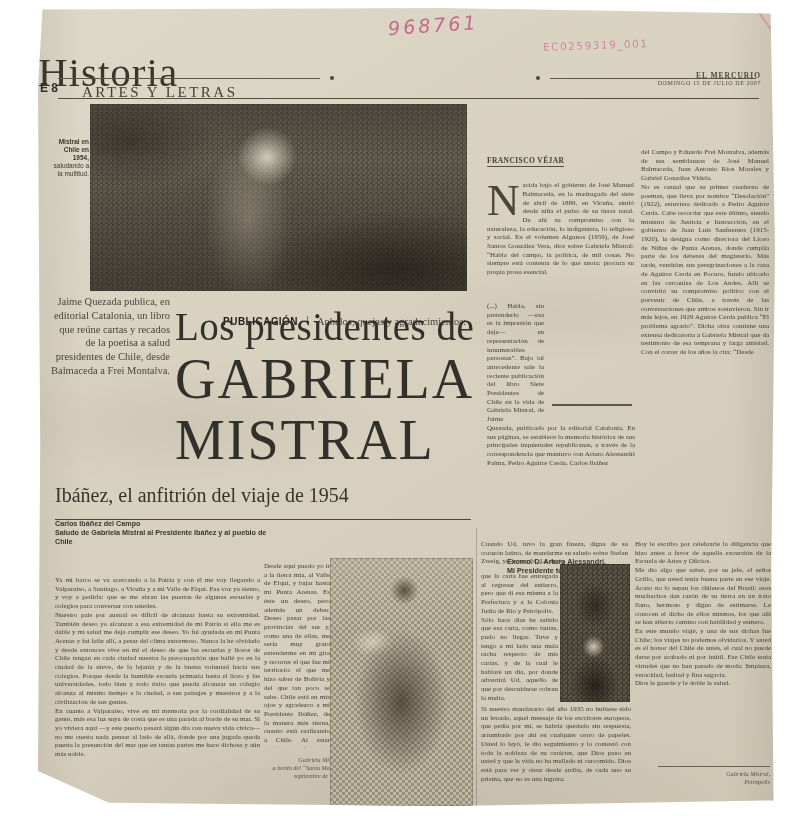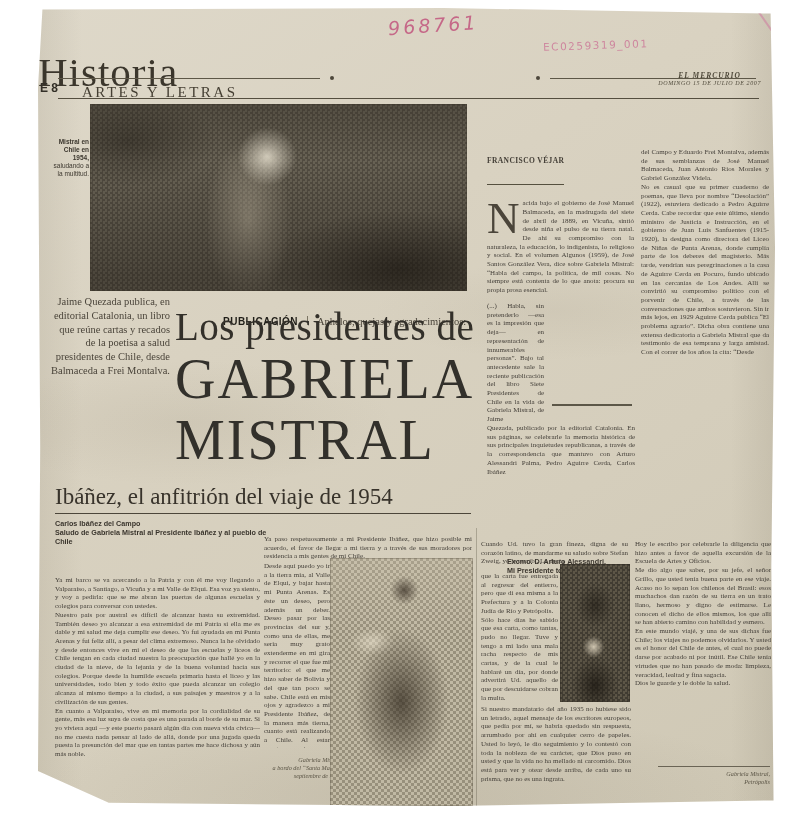--- a/index.html
+++ b/index.html
@@ -30,21 +30,21 @@
   
   .historia{left:0;right:0;top:40px;text-align:left;font-size:41px;letter-spacing:1px;
     color:#3b362c;}
   .rule-l{left:20px;top:70px;width:262px;border-top:1.3px solid #5d5747;}
   .rule-r{left:512px;top:70px;width:206px;border-top:1.3px solid #5d5747;}
   .dot{width:4px;height:4px;background:#4d473b;border-radius:50%;}
   .dot-l{left:292px;top:68px;} .dot-r{left:498px;top:68px;}
   .pagecode{left:2px;top:73px;font-family:"Liberation Sans",sans-serif;font-weight:bold;
     font-size:12px;color:#332f27;}
   .sectionname{left:44px;top:76px;font-size:15px;letter-spacing:2.5px;color:#453f33;}
-  .mercurio{right:14px;top:63px;text-align:center;color:#504a3b;font-style:italic;}
+  .mercurio{right:14px;top:63px;text-align:right;color:#504a3b;}
   .mercurio .np{font-size:7.5px;font-weight:bold;letter-spacing:1px;}
   .mercurio .dt{font-size:6px;letter-spacing:.6px;}
   .main-rule{left:20px;right:16px;top:90px;border-top:1.6px solid #544e3f;}
 
   
   .lead-photo{left:52px;top:96px;width:377px;height:187px;
     background:
       linear-gradient(rgba(42,37,29,.38),rgba(42,37,29,.08) 30%,rgba(30,25,19,.42) 92%),
       radial-gradient(circle 42px at 47% 28%,rgba(236,229,211,.92),rgba(236,229,211,0) 70%),
       radial-gradient(ellipse 58px 108px at 42% 62%,rgba(204,194,172,.55),transparent 75%),
@@ -67,33 +67,33 @@
   .kicker .lead{font-size:10.5px;color:#4a443a;}
   .hl1{left:137px;top:298px;font-size:39px;line-height:42px;color:#33302a;letter-spacing:.5px;}
   .hl2{left:137px;top:341px;font-size:56px;line-height:60px;color:#32302b;letter-spacing:2px;}
   .hl3{left:137px;top:402px;font-size:56px;line-height:60px;color:#32302b;letter-spacing:2px;}
 
   
   .t{color:#45403a;font-size:7px;line-height:8.7px;text-align:justify;overflow:hidden;
      white-space:pre-line;}
   .colA{left:449px;top:140px;width:147px;height:154px;}
   .byline{font-weight:bold;font-size:7.5px;letter-spacing:.4px;color:#443f37;
-    border-bottom:1px solid #55503f;display:inline-block;padding-bottom:19px;margin-bottom:5px;
+    border-bottom:1px solid #55503f;display:inline-block;padding-bottom:1px;margin-bottom:5px;
     white-space:nowrap;}
   .dropcap{float:left;font-size:45px;line-height:36px;padding:1px 3px 0 0;color:#4b453a;}
   .colA2{left:449px;top:294px;width:57px;height:120px;}
   .pullquote{left:512px;top:294px;width:90px;height:96px;font-style:italic;
     font-size:13.5px;line-height:19px;color:#73735a;text-align:left;overflow:hidden;}
   .pq-rule{left:514px;top:396px;width:80px;border-top:2px solid #5c5748;}
   .colA3{left:449px;top:416px;width:148px;height:62px;}
   .colB{left:603px;top:140px;width:128px;height:338px;}
 
   
-  .sec-heading{font-size:23px;color:#38332b;border-bottom:1.4px solid #4c463a;
-    padding-bottom:3px;white-space:nowrap;overflow:hidden;}
+  .sec-heading{font-size:20px;color:#38332b;border-bottom:1.4px solid #4c463a;
+    padding-bottom:12px;white-space:nowrap;overflow:hidden;}
   .ib-heading{left:17px;top:476px;width:416px;}
   .al-heading{left:443px;top:476px;width:290px;}
   .intro{font-family:"Liberation Sans",sans-serif;font-weight:bold;font-size:7.2px;
     line-height:9px;color:#3a352d;text-align:left;overflow:hidden;white-space:pre-line;}
   .ib-intro{left:17px;top:511px;width:230px;height:32px;}
   .al-intro{left:469px;top:511px;width:170px;height:20px;margin-top:38px;}
   .ib-col1{left:17px;top:548px;width:205px;height:250px;margin-top:20px;}
   .ib-col2top{left:226px;top:527px;width:208px;height:25px;}
   .ib-col2{left:226px;top:554px;width:66px;height:186px;}
   .signature{font-style:italic;font-size:6.2px;line-height:8px;color:#5a5445;
@@ -160,31 +160,30 @@
   <div class="abs hl1">Los presidentes de</div>
   <div class="abs hl2">GABRIELA</div>
   <div class="abs hl3">MISTRAL</div>
 
   <div class="abs colA t">
     <div><span class="byline">FRANCISCO VÉJAR</span></div>
     <span class="dropcap">N</span><span>acida bajo el gobierno de José Manuel Balmaceda, en la madrugada del siete de abril de 1889, en Vicuña, sintió desde niña el pulso de su tierra natal. De ahí su compromiso con la naturaleza, la educación, lo indigenista, lo religioso y social. En el volumen Algunos (1959), de José Santos González Vera, dice sobre Gabriela Mistral: “Habla del campo, la política, de mil cosas. No siempre está contenta de lo que anota: procura su propia prosa esencial.</span>
   </div>
   <div class="abs colA2 t">(...) Habla, sin pretenderlo —esa es la impresión que deja— en representación de innumerables personas”. Bajo tal antecedente sale la reciente publicación del libro Siete Presidentes de Chile en la vida de Gabriela Mistral, de Jaime</div>
   <div class="abs pq-rule"></div>
-  <div class="abs colA3 t">Quezada, publicado por la editorial Catalonia. En sus páginas, se celebrarle la memoria histórica de sus principales inquietudes republicanas, a través de la correspondencia que mantuvo con Arturo Alessandri Palma, Pedro Aguirre Cerda, Carlos Ibáñez</div>
+  <div class="abs colA3 t">Quezada, publicado por la editorial Catalonia. En sus páginas, se establece la memoria histórica de sus principales inquietudes republicanas, a través de la correspondencia que mantuvo con Arturo Alessandri Palma, Pedro Aguirre Cerda, Carlos Ibáñez</div>
   <div class="abs colB t">del Campo y Eduardo Frei Montalva, además de sus semblanzas de José Manuel Balmaceda, Juan Antonio Ríos Morales y Gabriel González Videla.
 No es casual que su primer cuaderno de poemas, que lleva por nombre “Desolación” (1922), estuviera dedicado a Pedro Aguirre Cerda. Cabe recordar que este último, siendo ministro de Justicia e Instrucción, en el gobierno de Juan Luis Sanfuentes (1915-1920), la designa como directora del Liceo de Niñas de Punta Arenas, donde cumplía parte de los deberes del magisterio. Más tarde, vendrían sus peregrinaciones a la casa de Aguirre Cerda en Pocuro, fundo ubicado en las cercanías de Los Andes. Allí se convirtió su compromiso político con el porvenir de Chile, a través de las conversaciones que ambos sostuvieron. Sin ir más lejos, en 1929 Aguirre Cerda publica “El problema agrario”. Dicha obra contiene una extensa dedicatoria a Gabriela Mistral que da testimonio de esa temprana y larga amistad. Con el correr de los años la cita: “Desde</div>
 
   <div class="abs sec-heading ib-heading">Ibáñez, el anfitrión del viaje de 1954</div>
   <div class="abs intro ib-intro">Carlos Ibáñez del Campo
 Saludo de Gabriela Mistral al Presidente Ibáñez y al pueblo de Chile</div>
   <div class="abs ib-col1 t">Ya mi barco se va acercando a la Patria y con él me voy llegando a Valparaíso, a Santiago, a Vicuña y a mi Valle de Elqui. Esa voz ya siento, y voy a pedirla: que se me abran las puertas de algunas escuelas y colegios para conversar con ustedes.
 Nuestro país por austral es difícil de alcanzar hasta su extremidad. También deseo yo alcanzar a esa extremidad de mi Patria si ella me es dable y mi salud me deja cumplir ese deseo. Yo fui ayudada en mi Punta Arenas y fui feliz allí, a pesar del clima extremoso. Nunca la he olvidado y desde entonces vive en mí el deseo de que las escuelas y liceos de Chile tengan en cada ciudad nuestra la preocupación que hallé yo en la ciudad de la nieve, de la lejanía y de la buena voluntad hacia sus colegios. Porque desde la humilde escuela primaria hasta el liceo y las universidades, todo bien y todo éxito que pueda alcanzar un colegio alcanza al mismo tiempo a la ciudad, a sus paisajes y maestros y a la civilización de sus gentes.
 En cuanto a Valparaíso, vive en mi memoria por la cordialidad de su gente, más esa luz suya de costa que es una parada al borde de su mar. Si yo viviera aquí —y este puerto pasará algún día con nueva vida cívica— no me cuesta nada pensar al lado de allá, donde por una jugada queda puesta la presunción del mar que en tantas partes me hace dichosa y aún más noble.</div>
-  <div class="abs ib-col2top t">Ya paso respetuosamente a mi Presidente Ibáñez, que hizo posible mi acuerdo, el favor de llegar a mi tierra y a través de sus moradores por residencia a mis gentes de mi Chile.</div>
   <div class="abs ib-col2 t">Desde aquí puedo yo ir a la tierra mía, al Valle de Elqui, y bajar hasta mi Punta Arenas. Es éste un deseo, pero además un deber. Deseo pasar por las provincias del sur y, como una de ellas, me sería muy grato extenderme en mi gira y recorrer el que fue mi territorio: el que me hizo saber de Bolivia y del que tan poco se sabe. Chile está en mis ojos y agradezco a mi Presidente Ibáñez, de la manera más tierna, cuanto está realizando a Chile. Al estar nuestros caminos con los chilenos, con mi Patria, en la presencia viva y leal de mi Presidente, mi gratitud será mi gira leal de chilena por cuanto han hecho en beneficio de nuestro pueblo.</div>
   <div class="abs signature ib-sign">Gabriela Mistral,
 a bordo del “Santa María”,
 septiembre de 1954</div>
   <div class="abs ib-photo"></div>
 
   <div class="abs v-divider"></div>
 
   <div class="abs intro al-intro">Excmo. D. Arturo Alessandri.
 Mi Presidente todavía:</div>

